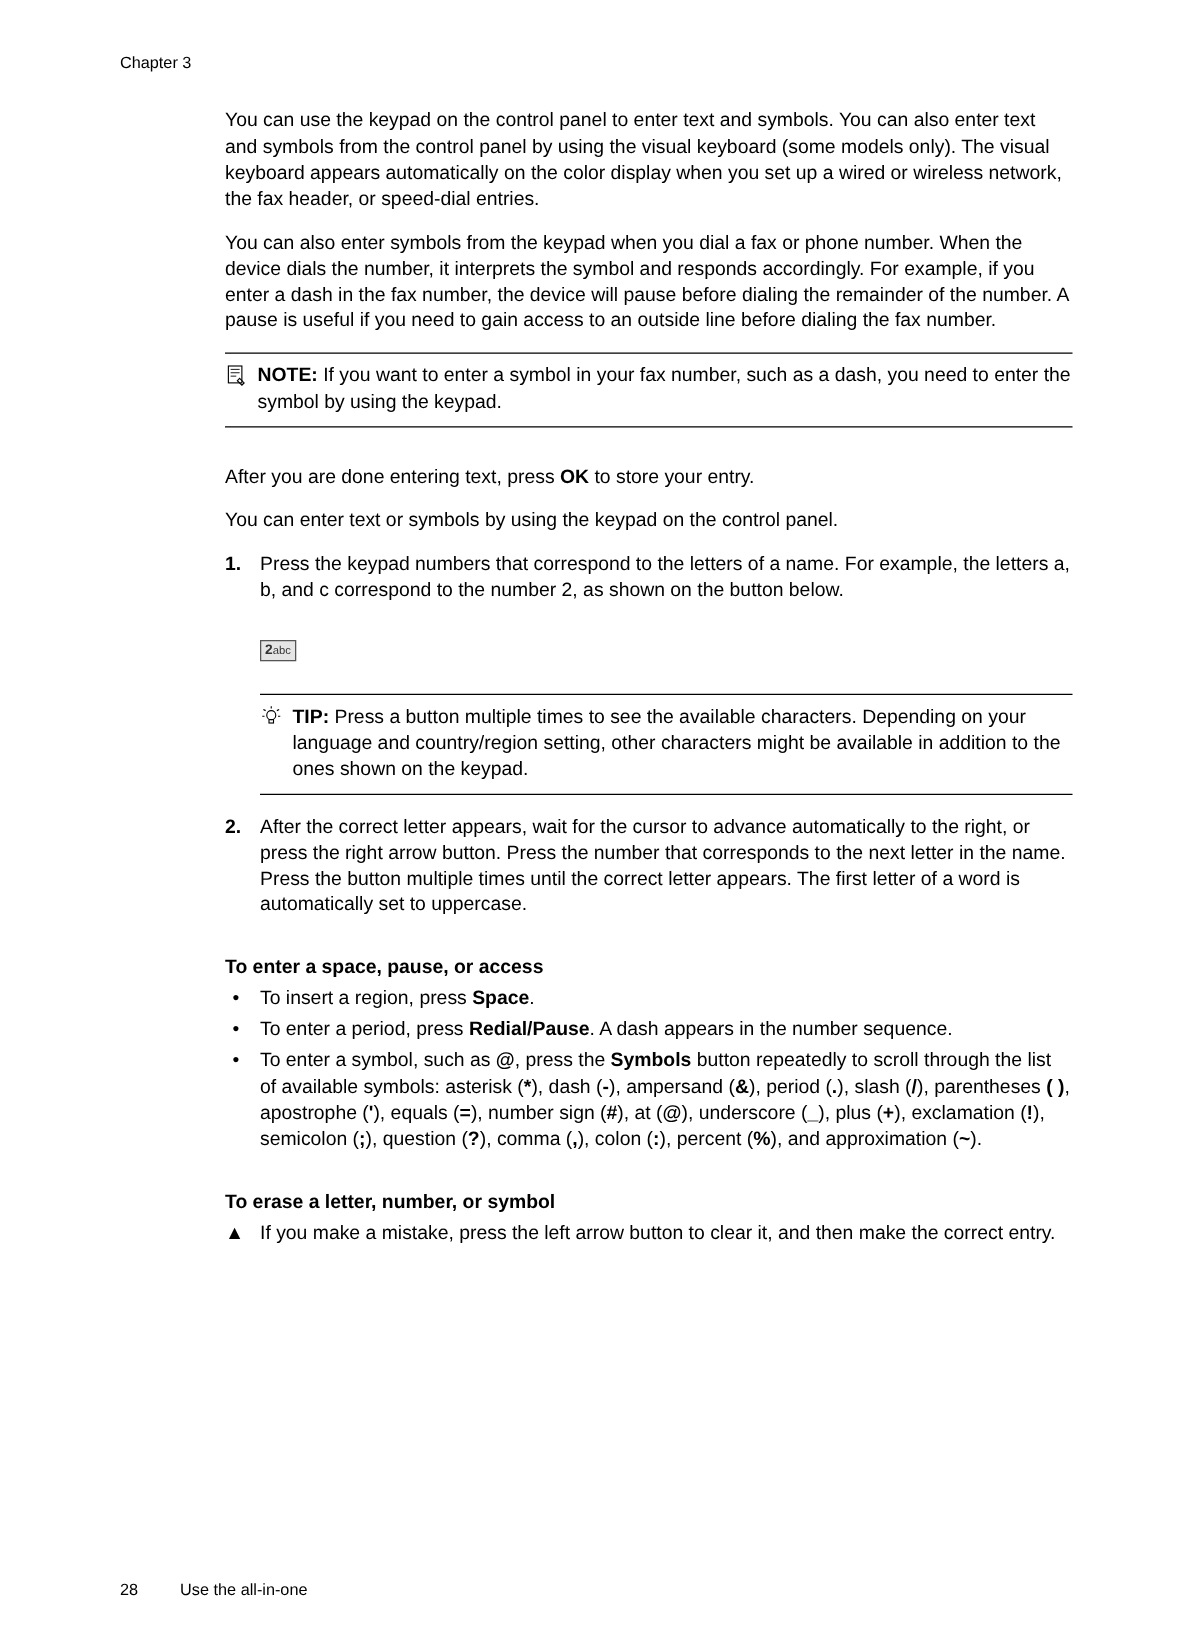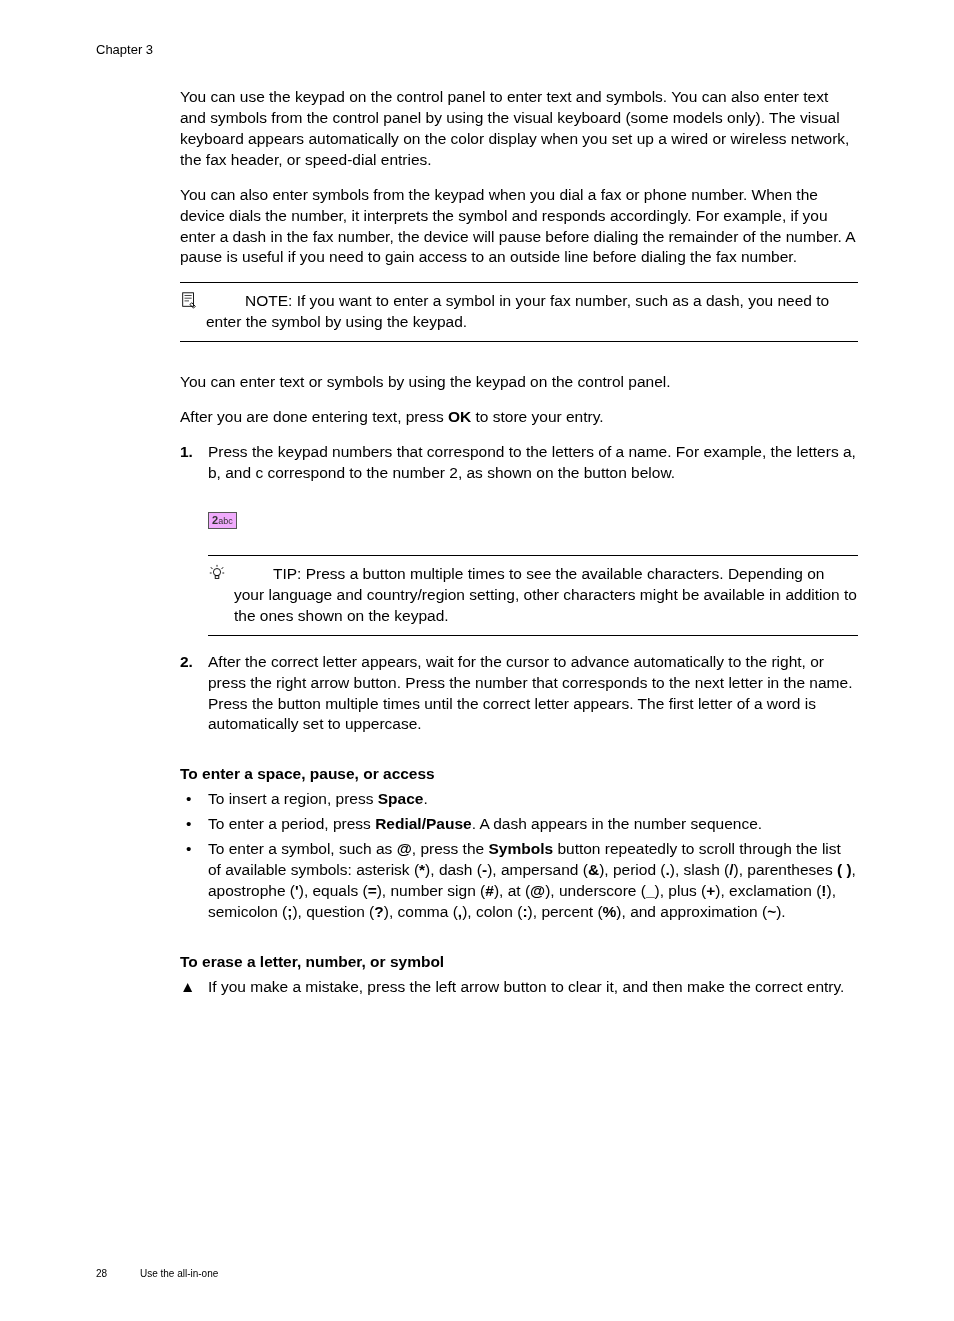--- a/index.html
+++ b/index.html
@@ -48,22 +48,21 @@
       line-height: 1.35;
     }
     .callout-icon {
       flex: 0 0 22px;
       margin-right: 4px;
     }
     .callout-text-block {
       flex: 1;
     }
     .callout-label {
-      font-weight: normal;
-      margin-left: 39px;
+      font-weight: bold;
     }
     .section-heading {
       font-size: 16px;
       font-weight: bold;
       margin-bottom: 12px;
     }
     .body-text-after-heading {
       font-size: 15.5px;
       line-height: 1.35;
       margin-left: 84px;
@@ -93,21 +92,21 @@
       flex: 1;
     }
     .keypad-image {
       margin-left: 112px;
       margin-top: 26px;
       margin-bottom: 26px;
     }
     .keypad-btn {
       display: inline-block;
       border: 1px solid #555;
-      background: #f0abfc;
+      background: #e5e5e5;
       color: #333;
       font-size: 11px;
       padding: 2px 3px;
       font-family: Arial, sans-serif;
       line-height: 1;
     }
     .keypad-2 {
       font-weight: bold;
       font-size: 11px;
     }
@@ -147,21 +146,21 @@
       font-size: 15.5px;
       line-height: 1.35;
     }
     .triangle-marker {
       flex: 0 0 28px;
     }
     .footer {
       position: absolute;
       bottom: 42px;
       left: 96px;
-      font-size: 10px;
+      font-size: 13px;
     }
     .footer-pagenum {
       margin-right: 30px;
     }
     .note-icon-svg {
       width: 18px;
       height: 18px;
     }
     .tip-icon-svg {
       width: 18px;
@@ -192,25 +191,25 @@
         </svg>
       </span>
       <div class="callout-text-block">
         <span class="callout-label">NOTE:</span>
         <span>If you want to enter a symbol in your fax number, such as a dash, you need to enter the symbol by using the keypad.</span>
       </div>
     </div>
   </div>
 
 
-  <p class="body-text-after-heading">You can enter text or symbols by using the keypad on the control panel.</p>
-
   <p class="body-text-after-heading">
     <span>After you are done entering text, press </span><span class="bold">OK</span><span> to store your entry.</span>
   </p>
+
+  <p class="body-text-after-heading">You can enter text or symbols by using the keypad on the control panel.</p>
 
 
   <div class="numbered-list">
     <div class="numbered-item">
       <div class="item-marker">1.</div>
       <div class="item-text">Press the keypad numbers that correspond to the letters of a name. For example, the letters a, b, and c correspond to the number 2, as shown on the button below.</div>
     </div>
   </div>
 
   <div class="keypad-image">

